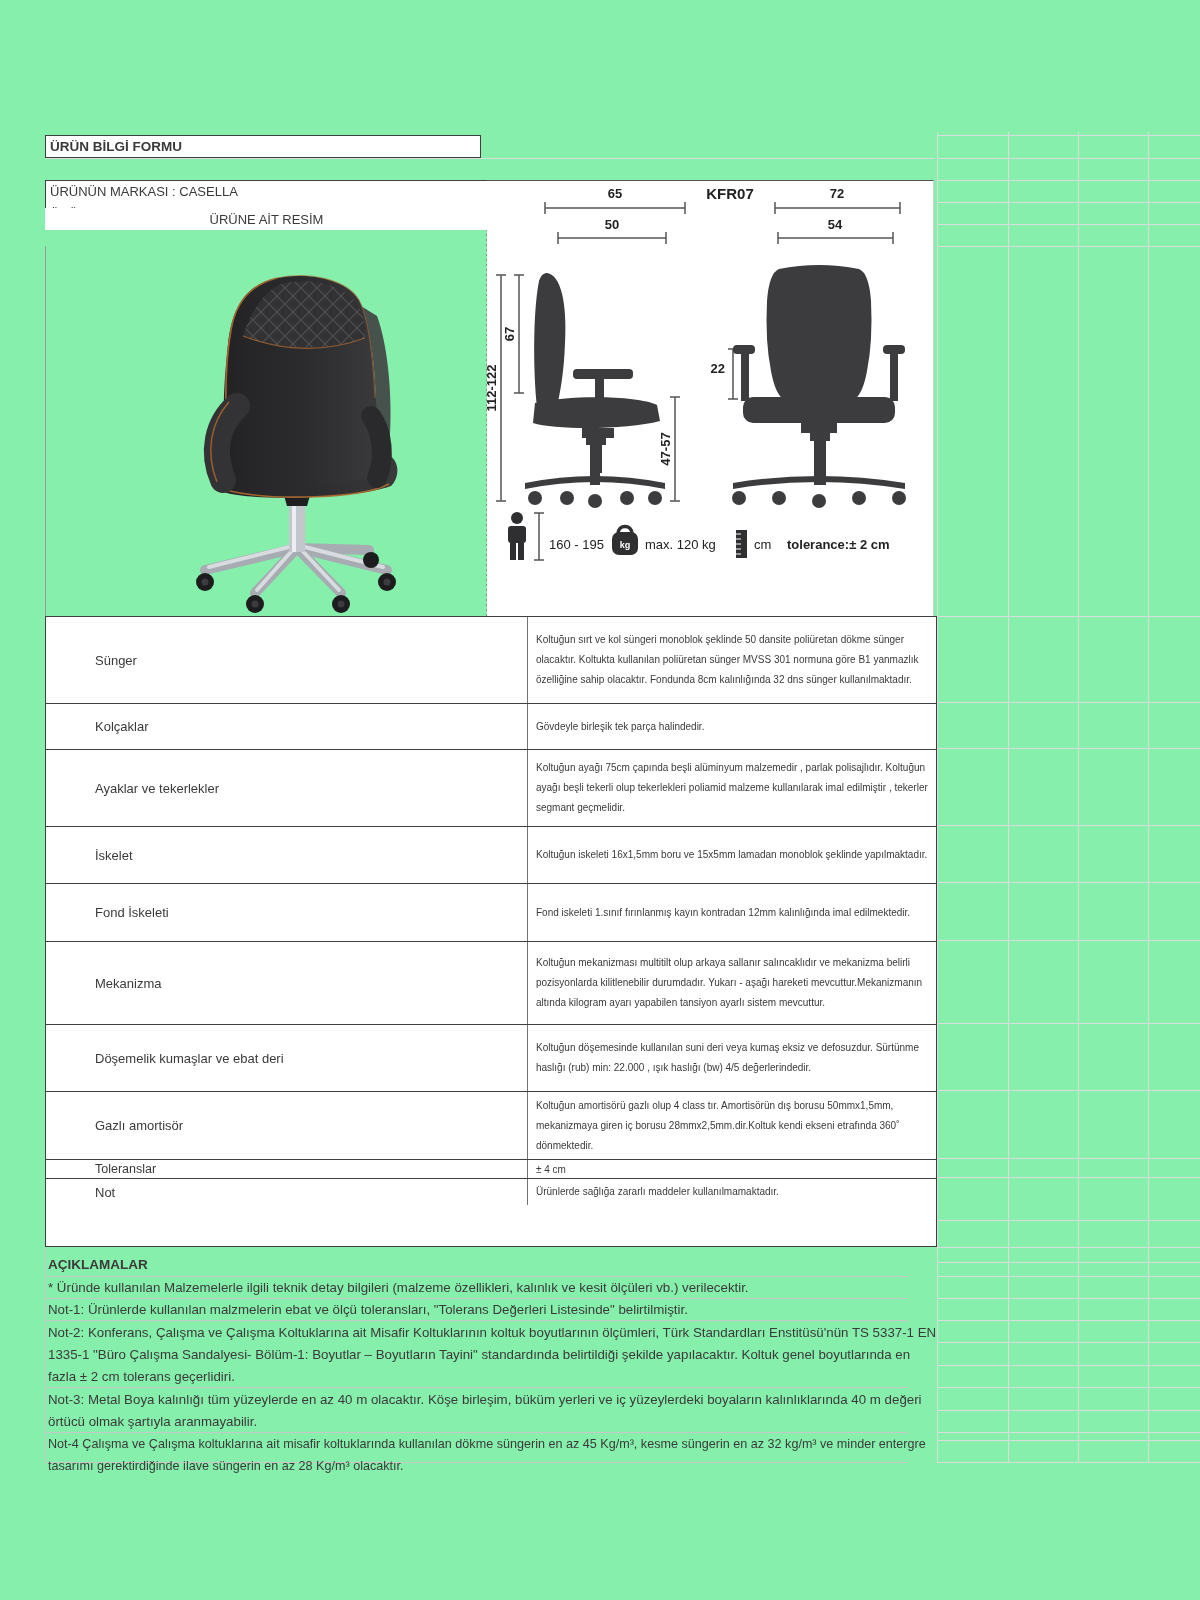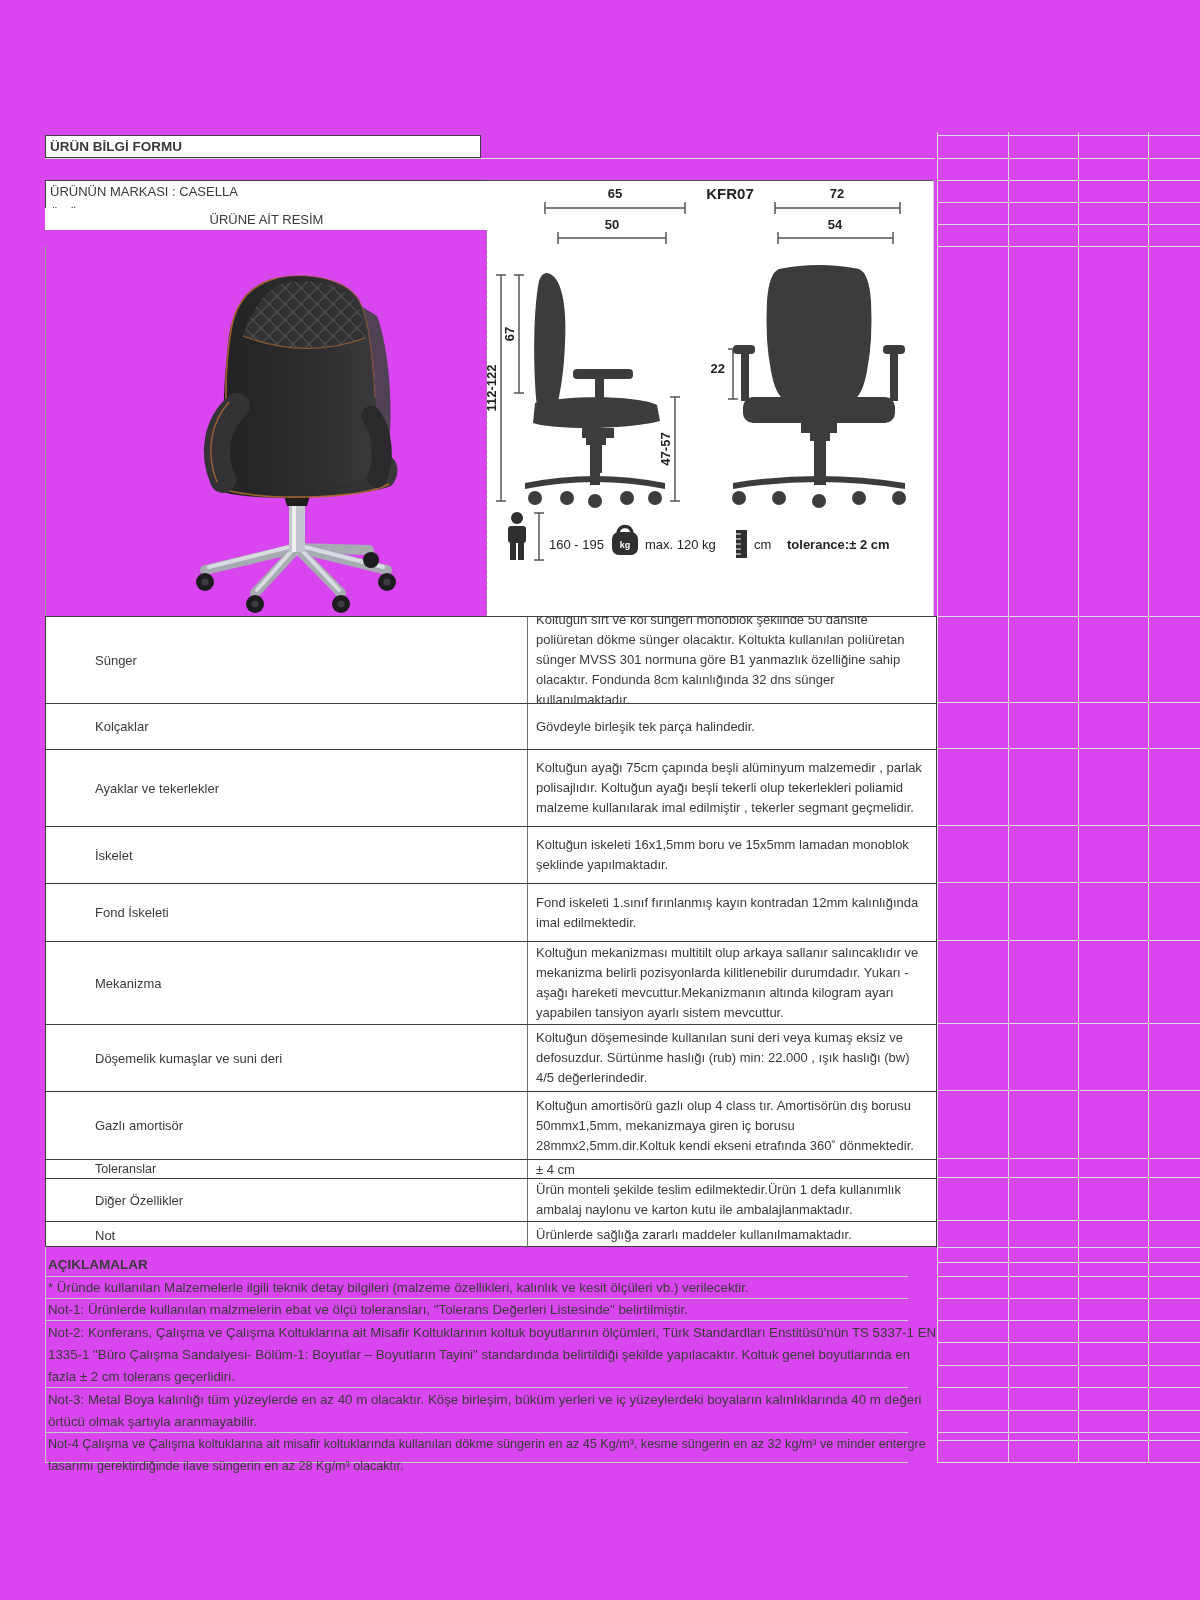--- a/index.html
+++ b/index.html
@@ -1,17 +1,17 @@
 <!DOCTYPE html>
 <html lang="tr"><head>
 <meta charset="utf-8">
 <style>
   html,body{margin:0;padding:0;background:#ffffff;}
   .sheet{
-    position:relative;width:1200px;height:1600px;background:#d946ef;
+    position:relative;width:1200px;height:1600px;background:#86efac;
     font-family:"Liberation Sans", sans-serif;color:#3a3a3a;overflow:hidden;
   }
   .abs{position:absolute;}
   svg text{font-family:"Liberation Sans", sans-serif;}
 
   
   .cell{box-sizing:border-box;border:1px solid #3f3f3f;font-size:13px;
         display:flex;align-items:center;padding:0 4px;background:#fff;}
   .title-cell{font-weight:bold;font-size:13.5px;}
   .img-header{justify-content:center;border:none;font-size:13px;}
@@ -19,21 +19,21 @@
   
   .drawing-panel{box-sizing:border-box;border-top:1px solid #555;border-right:1px solid #cfcfcf;background:#fff;}
 
   
   .spec-table{box-sizing:border-box;border:1px solid #3f3f3f;background:#fff;}
   .spec-row{display:flex;box-sizing:border-box;border-top:1px solid #3f3f3f;overflow:hidden;}
   .spec-row:first-child{border-top:none;}
   .spec-label{width:438px;flex:0 0 438px;box-sizing:border-box;border-right:1px solid #737373;
               display:flex;align-items:center;padding:0 5px;font-size:13px;margin-left:44px;}
   .spec-value{flex:1;display:flex;align-items:center;box-sizing:border-box;
-              padding:2px 8px;font-size:13px;line-height:20px;}
+              padding:2px 8px;font-size:10px;line-height:20px;}
 
   
   .note{position:absolute;font-size:13.3px;line-height:22px;color:#3a3a3a;}
   .note-header{font-weight:bold;font-size:13.5px;}
   .note-small{font-size:12.6px;line-height:22px;}
 </style>
 </head>
 <body>
 
 <div class="sheet">
@@ -323,41 +323,35 @@
           <span>Fond iskeleti 1.sınıf fırınlanmış kayın kontradan 12mm kalınlığında imal edilmektedir.</span>
         </div>
     </div>
     <div class="spec-row" style="height:83px;">
       <div class="spec-label">Mekanizma</div>
       <div class="spec-value">
           <span>Koltuğun mekanizması multitilt olup arkaya sallanır salıncaklıdır ve mekanizma belirli pozisyonlarda kilitlenebilir durumdadır. Yukarı - aşağı hareketi mevcuttur.Mekanizmanın altında kilogram ayarı yapabilen tansiyon ayarlı sistem mevcuttur.</span>
         </div>
     </div>
     <div class="spec-row" style="height:67px;">
-      <div class="spec-label">Döşemelik kumaşlar ve suni deri</div>
+      <div class="spec-label">Döşemelik kumaşlar ve ebat deri</div>
       <div class="spec-value">
           <span>Koltuğun döşemesinde kullanılan suni deri veya kumaş eksiz ve defosuzdur. Sürtünme haslığı (rub) min: 22.000 , ışık haslığı (bw) 4/5 değerlerindedir.</span>
         </div>
     </div>
     <div class="spec-row" style="height:68px;">
       <div class="spec-label">Gazlı amortisör</div>
       <div class="spec-value">
           <span>Koltuğun amortisörü gazlı olup 4 class tır. Amortisörün dış borusu 50mmx1,5mm, mekanizmaya giren iç borusu 28mmx2,5mm.dir.Koltuk kendi ekseni etrafında 360˚ dönmektedir.</span>
         </div>
     </div>
     <div class="spec-row" style="height:19px;">
       <div class="spec-label" style="font-size:12.5px;">Toleranslar</div>
       <div class="spec-value" style="line-height:15px;">
           <span>± 4 cm</span>
-        </div>
-    </div>
-    <div class="spec-row" style="height:43px;">
-      <div class="spec-label">Diğer Özellikler</div>
-      <div class="spec-value">
-          <span>Ürün monteli şekilde teslim edilmektedir.Ürün 1 defa kullanımlık ambalaj naylonu ve karton kutu ile ambalajlanmaktadır.</span>
         </div>
     </div>
     <div class="spec-row" style="height:27px;justify-content:flex-end;">
       <div class="spec-label">Not</div>
       <div class="spec-value">
           <span>Ürünlerde sağlığa zararlı maddeler kullanılmamaktadır.</span>
         </div>
     </div>
   </div>
 

